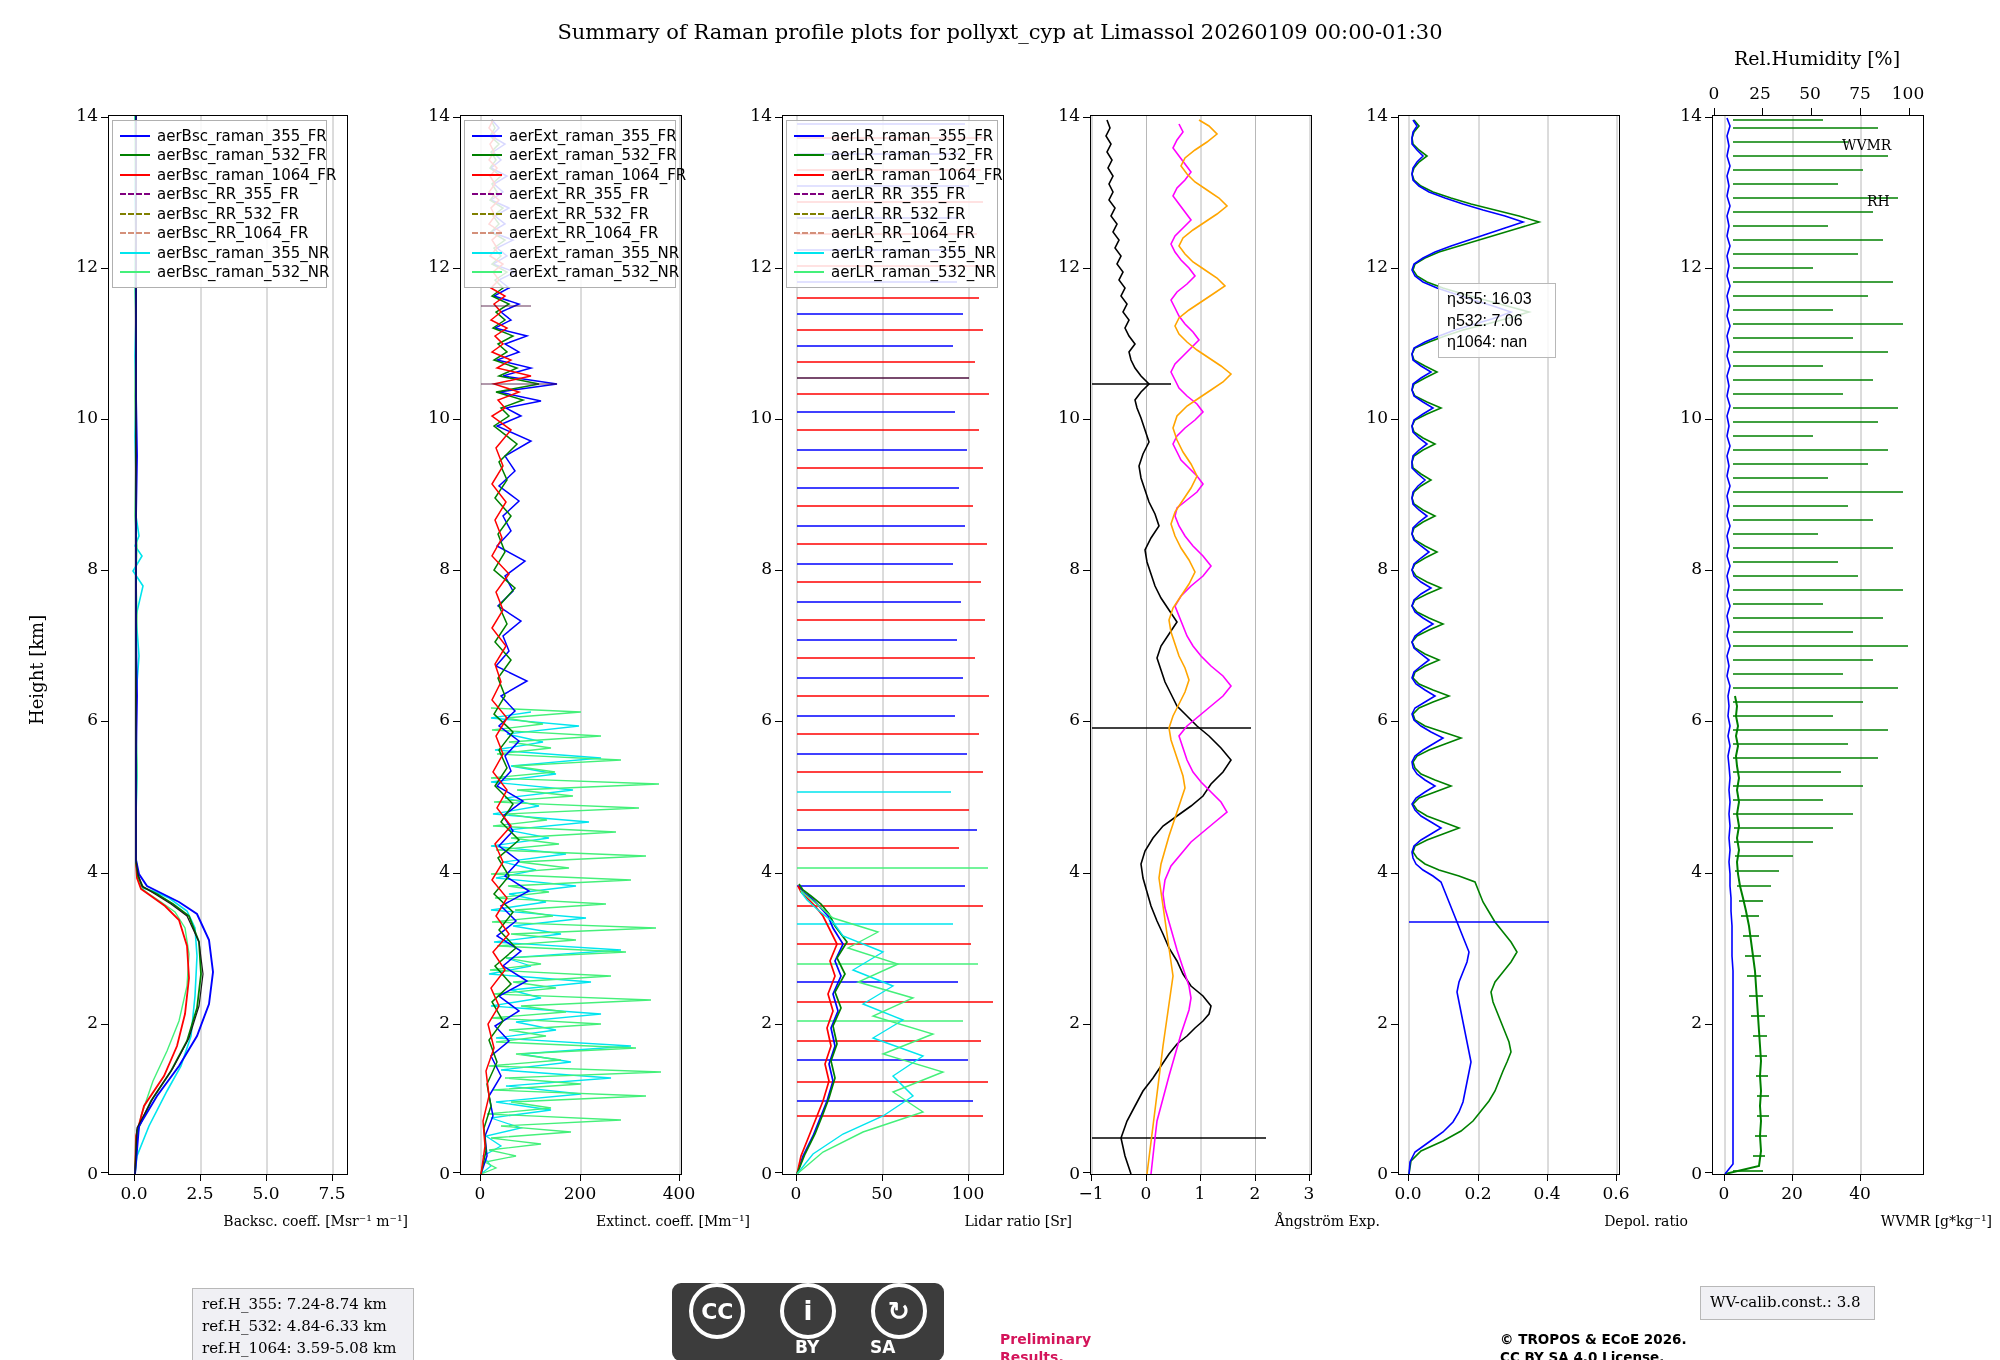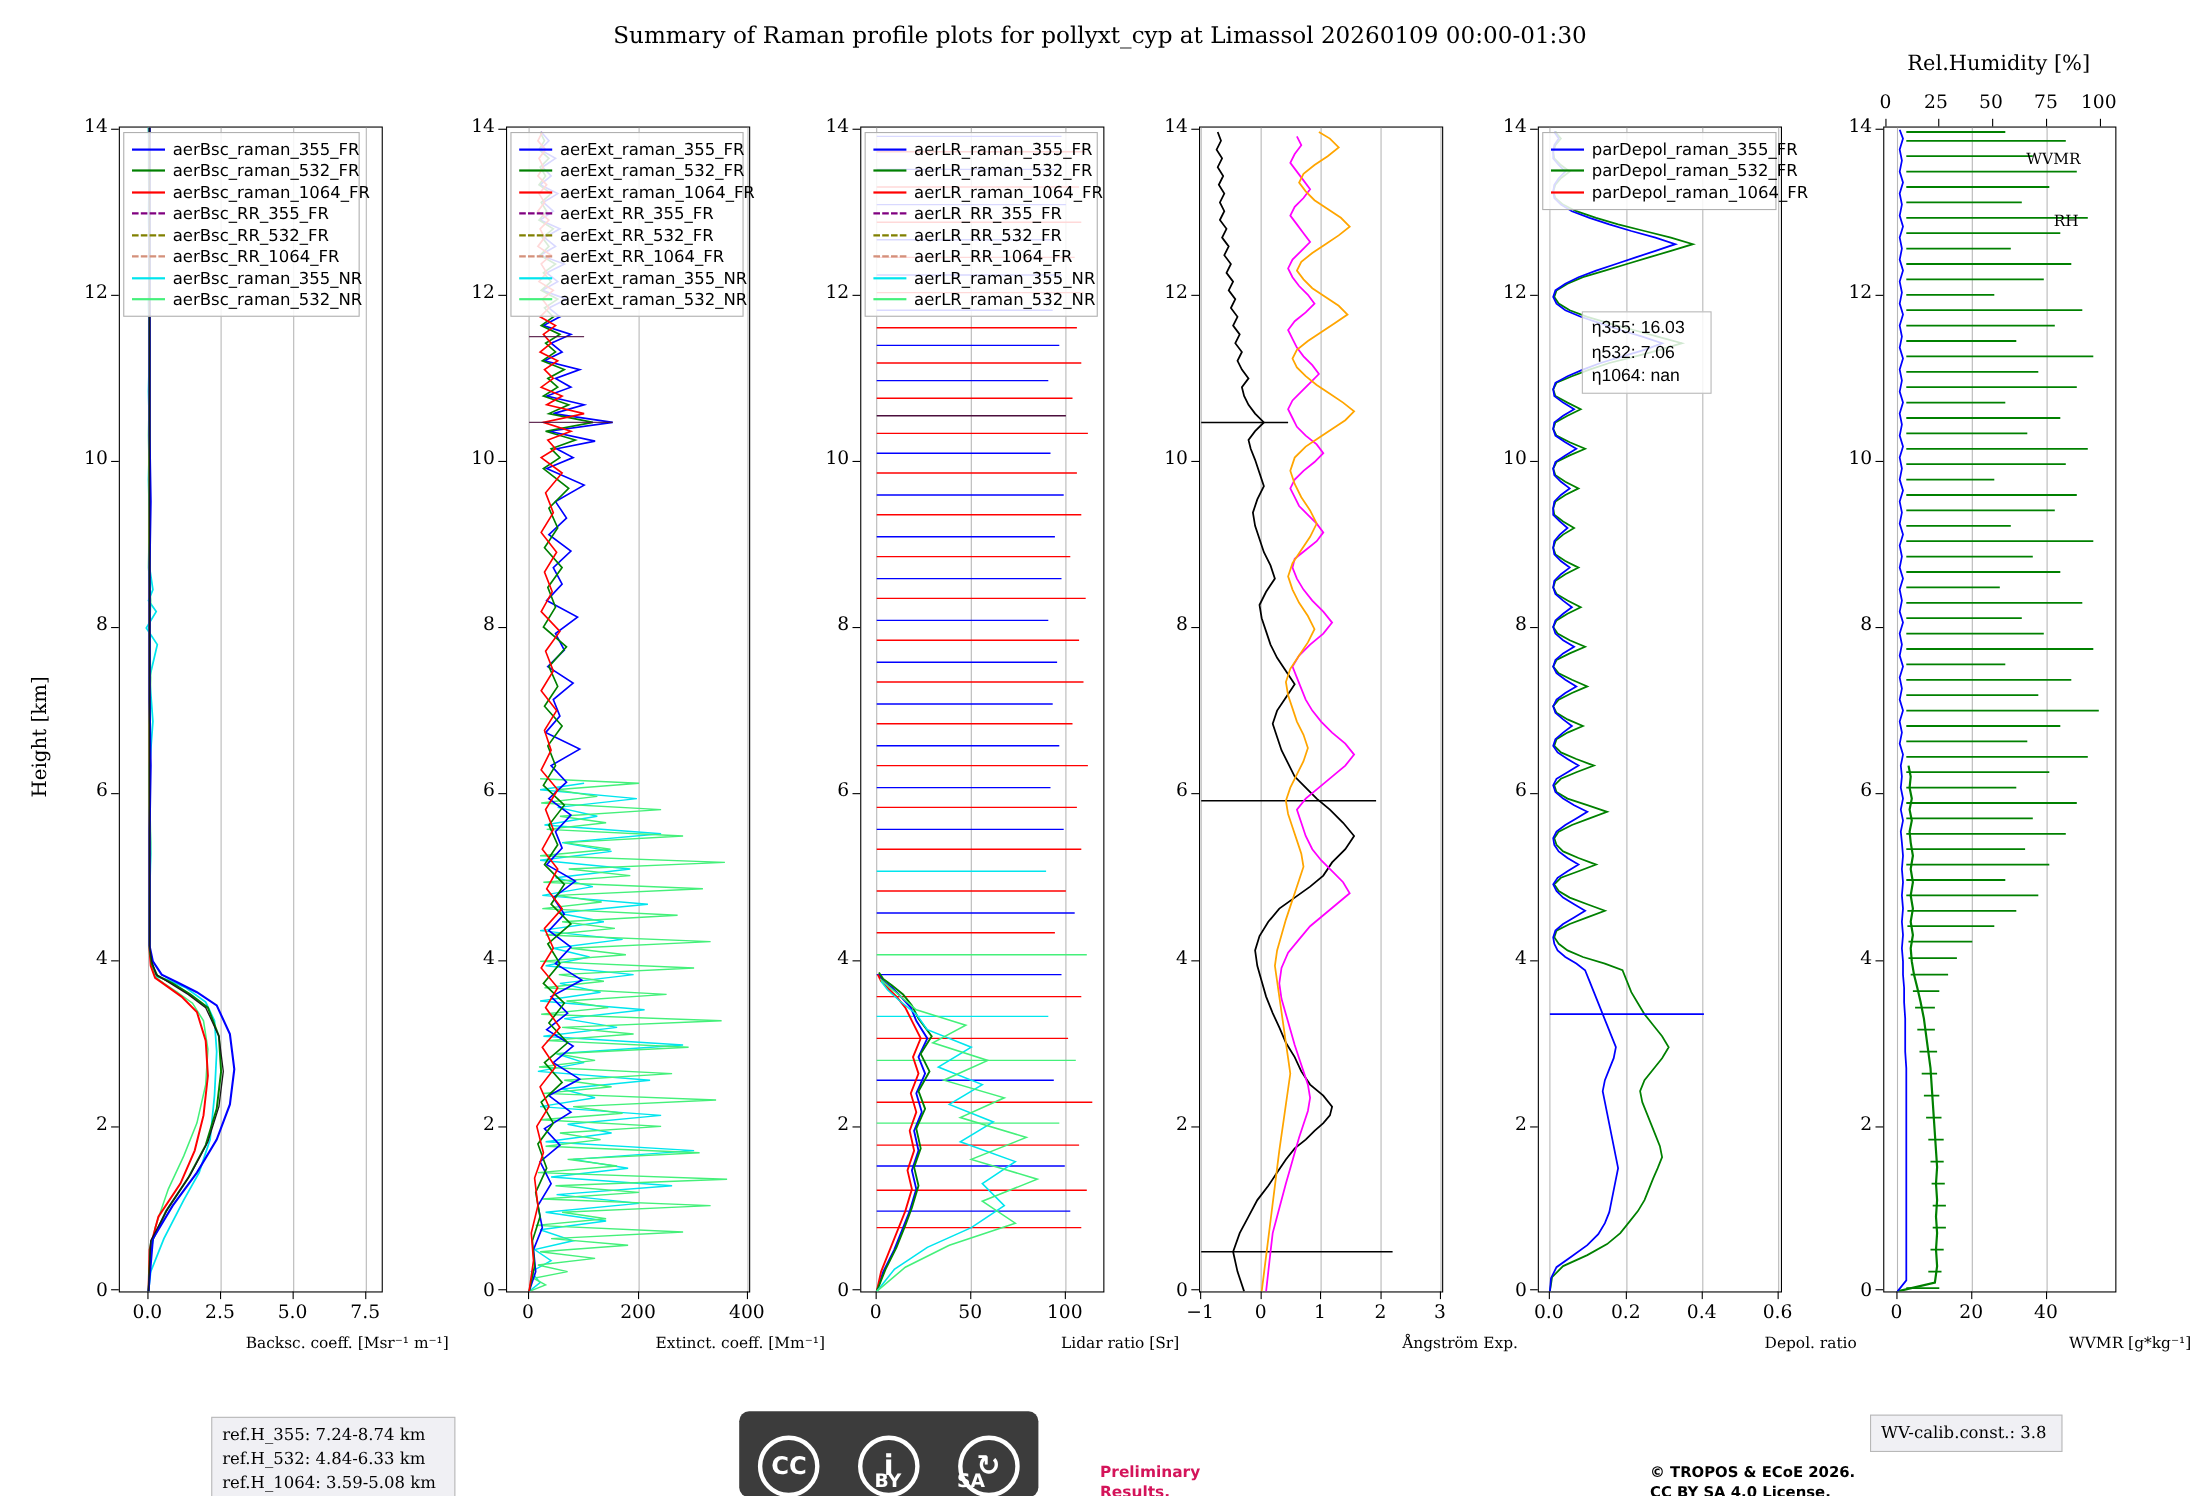--- a/index.html
+++ b/index.html
@@ -47,21 +47,21 @@
     font-size:16px;padding:4px 8px;box-sizing:border-box;
     font-family:Liberation Sans, sans-serif;line-height:1.35;
   }
   .footer-box{
     position:absolute;border:1px solid #b8b8b8;background:rgba(235,235,240,0.75);
     font-size:15px;padding:5px 9px;box-sizing:border-box;line-height:1.45;
     font-family:"DejaVu Serif", serif;
   }
   .cc{
     position:absolute;background:#3c3c3c;border-radius:9px;
-    display:flex;align-items:flex-end;justify-content:space-around;
+    display:flex;align-items:flex-start;justify-content:space-around;
   }
   .cc-circ{
     width:48px;height:48px;border-radius:50%;border:4px solid #fff;
     display:flex;align-items:center;justify-content:center;color:#fff;
     font-family:"DejaVu Sans", sans-serif;font-weight:bold;font-size:26px;
   }
   .cc-lbl{position:absolute;color:#fff;font-size:17px;font-family:"DejaVu Sans", sans-serif;font-weight:bold;}
   .prelim{
     position:absolute;color:#d4145a;font-size:14px;font-weight:bold;
     font-family:"DejaVu Sans", sans-serif;line-height:1.3;
@@ -539,34 +539,20 @@
   <div class="tick-x" style="left:50px;top:1068px;">0.2</div>
   <div class="tick-x" style="left:119px;top:1068px;">0.4</div>
   <div class="tick-x" style="left:188px;top:1068px;">0.6</div>
   <div class="tickmark-x" style="left:10px;top:1059px;"></div>
     <div class="tickmark-x" style="left:80px;top:1059px;"></div>
   <div class="tickmark-x" style="left:149px;top:1059px;"></div>
     <div class="tickmark-x" style="left:218px;top:1059px;"></div>
 
   <div class="axis-label-x" style="left:-70px;top:1098px;width:360px;">Depol. ratio</div>
 
-  <div class="legend" style="left:4px;top:5px;width:213px;">
-    <div class="row">
-        <span class="swatch" style="border-top:2.2px solid #0000ff;"></span>
-        <span class="lbl">parDepol_raman_355_FR</span>
-      </div>
-    <div class="row">
-        <span class="swatch" style="border-top:2.2px solid #008000;"></span>
-        <span class="lbl">parDepol_raman_532_FR</span>
-      </div>
-    <div class="row">
-        <span class="swatch" style="border-top:2.2px solid #ff0000;"></span>
-        <span class="lbl">parDepol_raman_1064_FR</span>
-      </div>
-  </div>
 
   <div class="anno-box" style="left:40px;top:168px;width:118px;">
     <div>η355: 16.03</div>
     <div>η532: 7.06</div>
     <div>η1064: nan</div>
   </div>
 </div>
 
 <div class="panel" style="left:1712px;width:212px;height:1060px;">
   <div class="plotbox" style="width:212px;height:1060px;">

